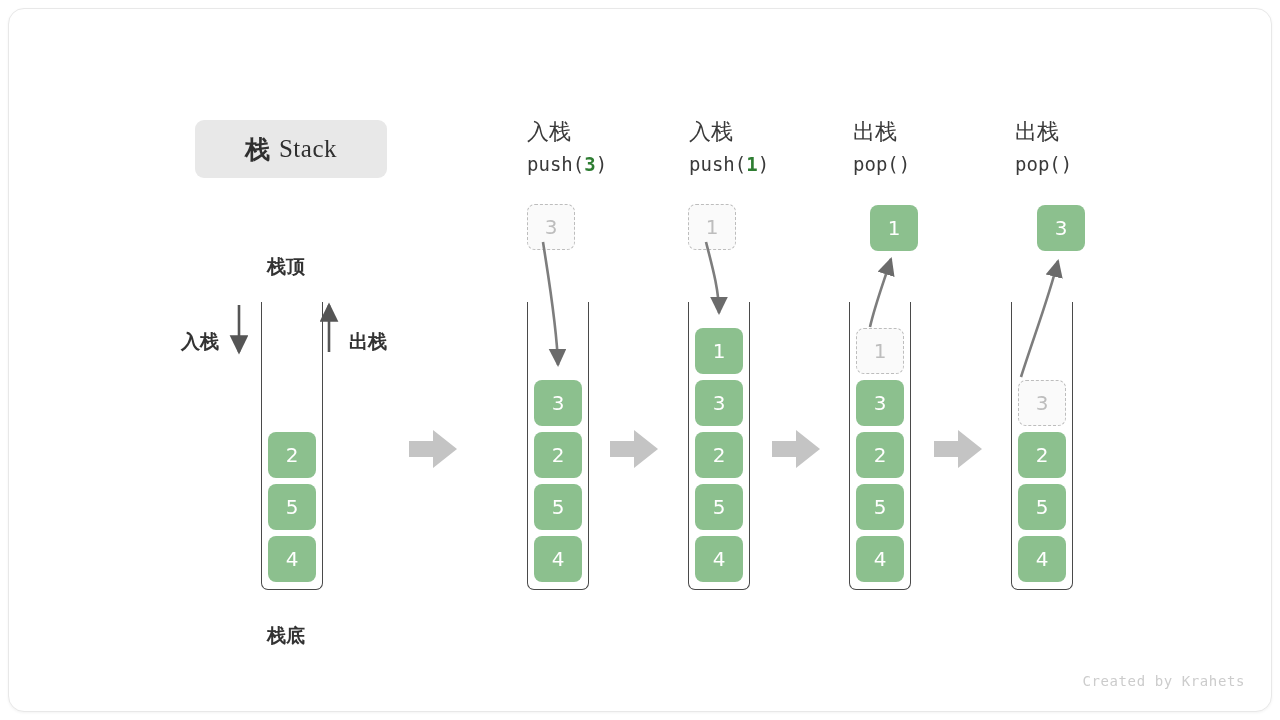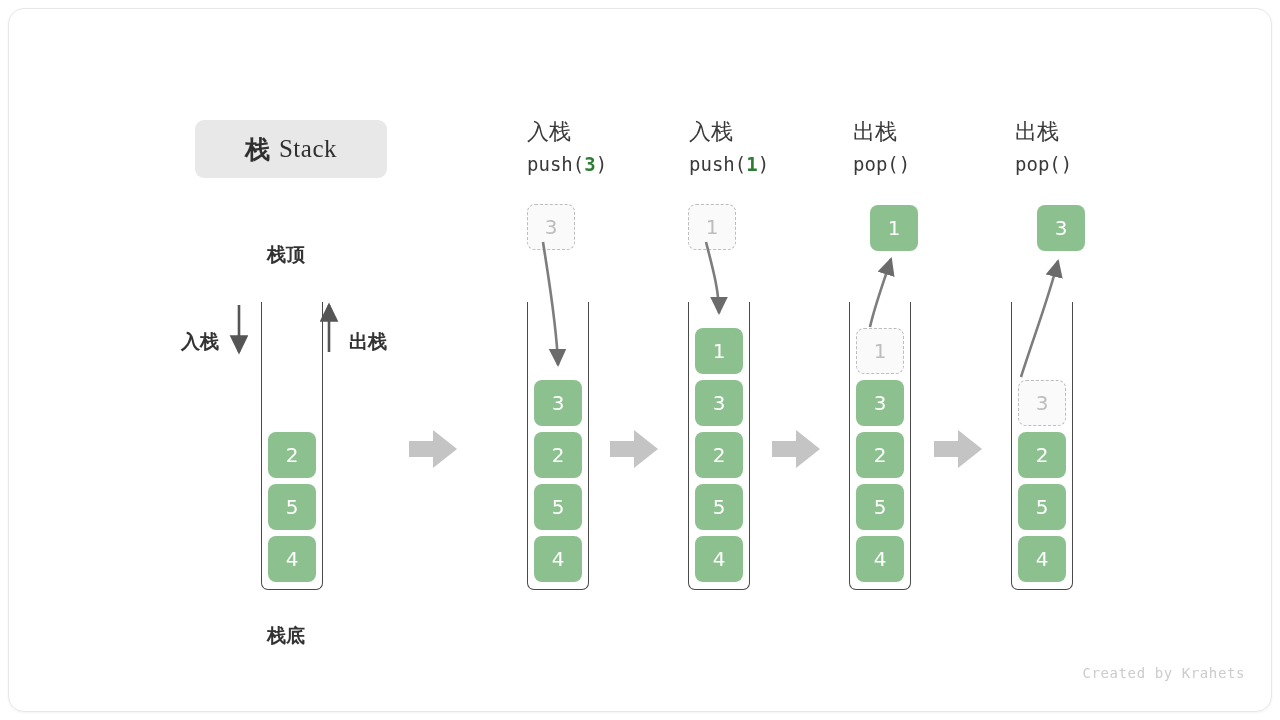--- a/index.html
+++ b/index.html
@@ -147,38 +147,38 @@
     position: absolute;
     left: 0; top: 0;
     width: 1264px; height: 704px;
     pointer-events: none;
   }
 
   
   .footer {
     position: absolute;
     right: 26px;
-    bottom: 30px;
+    bottom: 22px;
     font-size: 14px;
     color: #cccccc;
     font-family: "DejaVu Sans Mono", monospace;
     letter-spacing: 0.6px;
   }
 </style>
 </head>
 <body>
 
 <div class="card">
 
   <div class="title-badge">
     <span class="title-cn">栈</span>
     <span class="title-en">Stack</span>
   </div>
 
-  <div class="lab-cn" style="left:258px; top:233px;">栈顶</div>
+  <div class="lab-cn" style="left:258px; top:245px;">栈顶</div>
   <div class="lab-cn" style="left:258px; top:614px;">栈底</div>
   <div class="lab-cn" style="left:172px; top:320px;">入栈</div>
   <div class="lab-cn" style="left:340px; top:320px;">出栈</div>
 
   <div class="stack-wrap" style="left:252px; top:293px;">
     <div class="stack-frame"></div>
     <div class="slot filled" style="top:130px;">2</div>
     <div class="slot filled" style="top:182px;">5</div>
     <div class="slot filled" style="top:234px;">4</div>
   </div>

